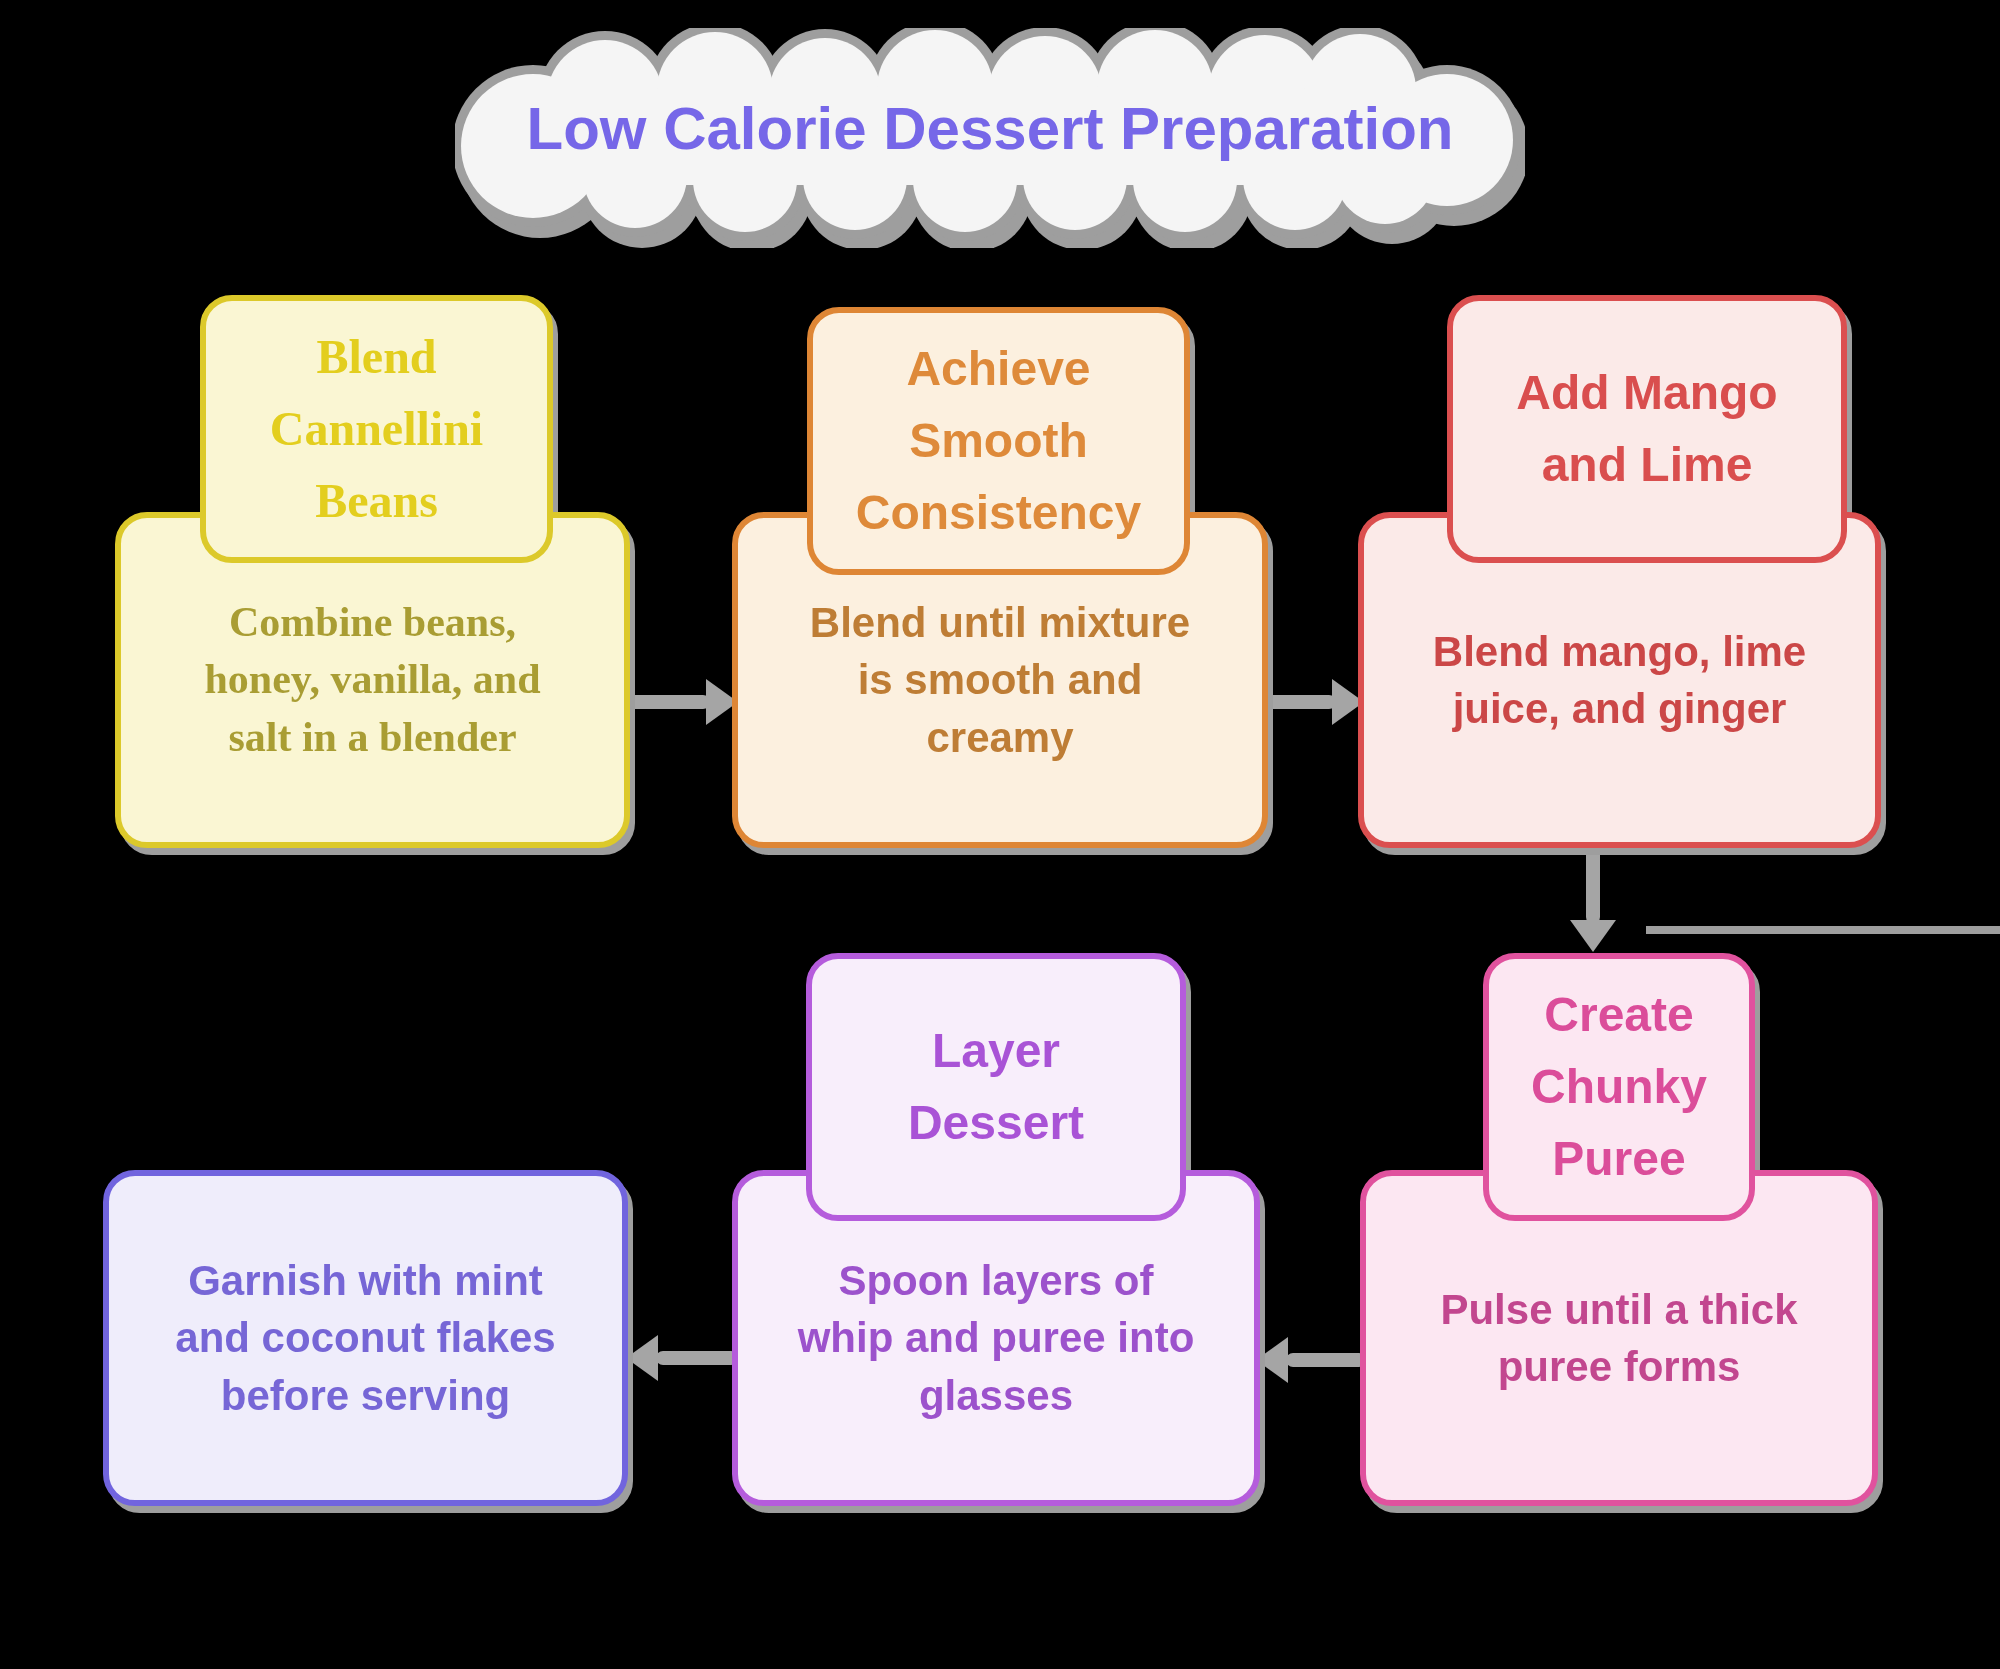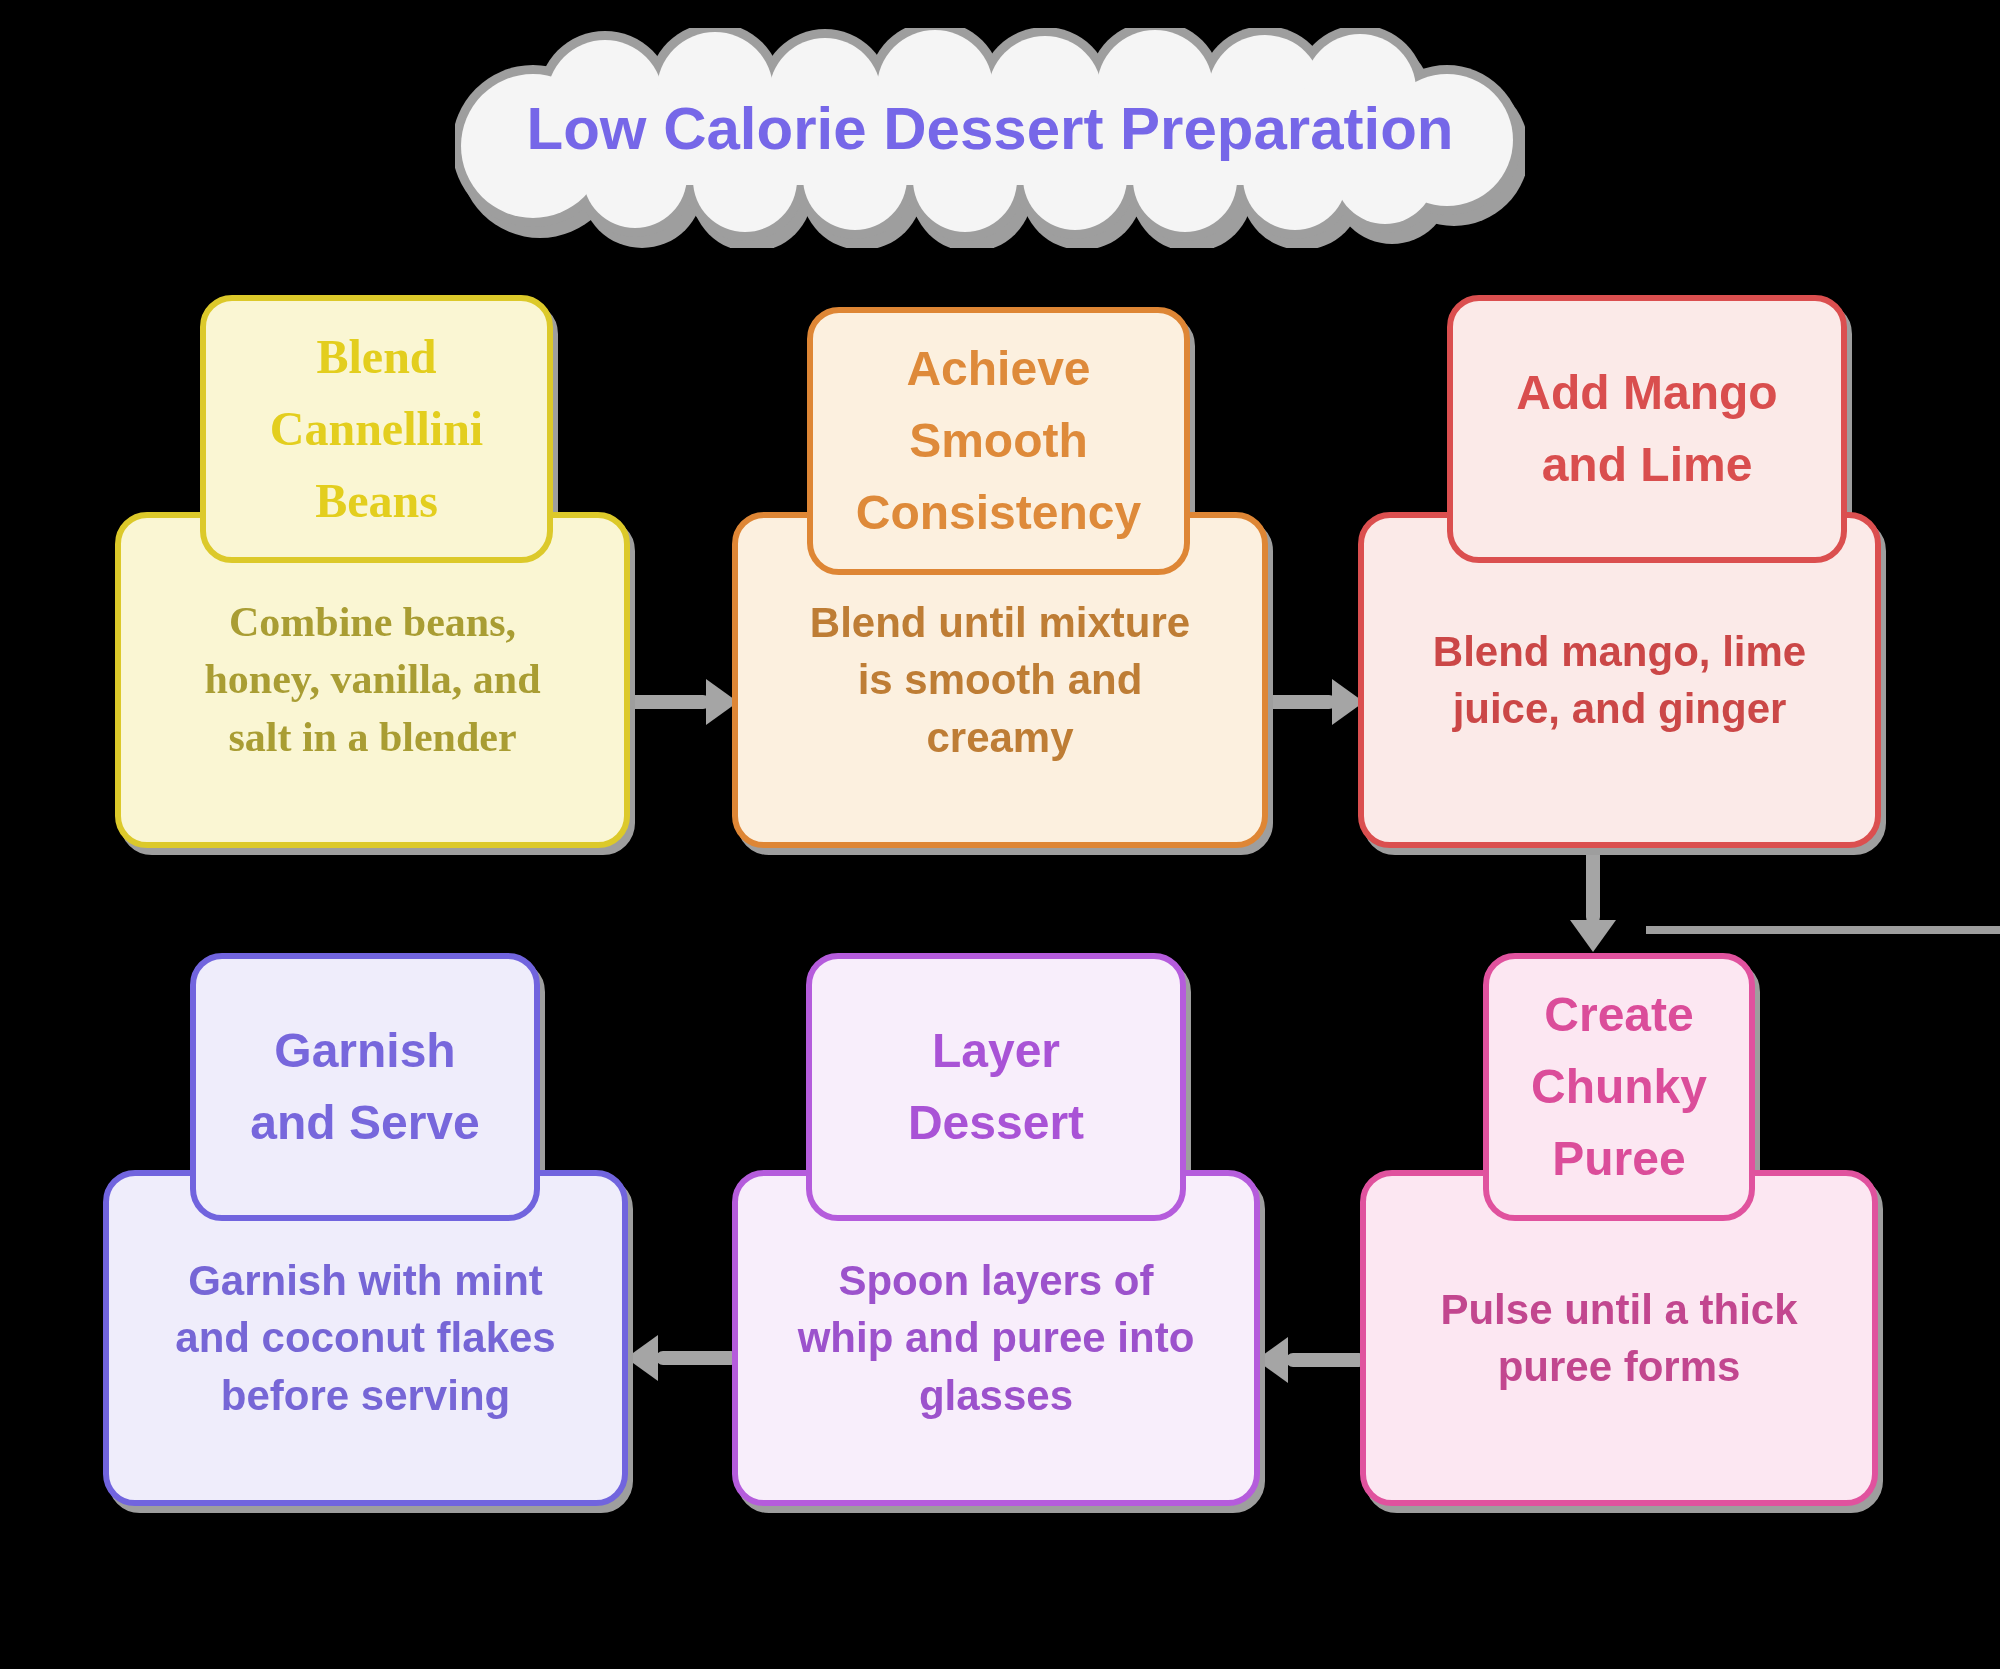--- a/index.html
+++ b/index.html
@@ -214,24 +214,20 @@
       <div class="node-title">Add Mango
 and Lime</div>
     </div>
     <div class="node-body">
       <div class="node-desc">Blend mango, lime
 juice, and ginger</div>
     </div>
   </div>
 
   <div class="step" style="left: 103px; top: 953px; width: 525px; height: 553px; --border: #7164DE; --fill: #EFEDFB; --title-color: #7767DC; --desc-color: #7666D6;">
-    <div class="node-header" style="left:87px; top:0; width:350px; height:268px;">
-      <div class="node-title">Garnish
-and Serve</div>
-    </div>
     <div class="node-body">
       <div class="node-desc">Garnish with mint
 and coconut flakes
 before serving</div>
     </div>
   </div>
 
   <div class="step" style="left: 732px; top: 953px; width: 528px; height: 553px; --border: #B55CDC; --fill: #F8EEFB; --title-color: #A953D6; --desc-color: #9C52CC;">
     <div class="node-header" style="left:74px; top:0; width:380px; height:268px;align-items:center;">
       <div class="node-title">Layer

